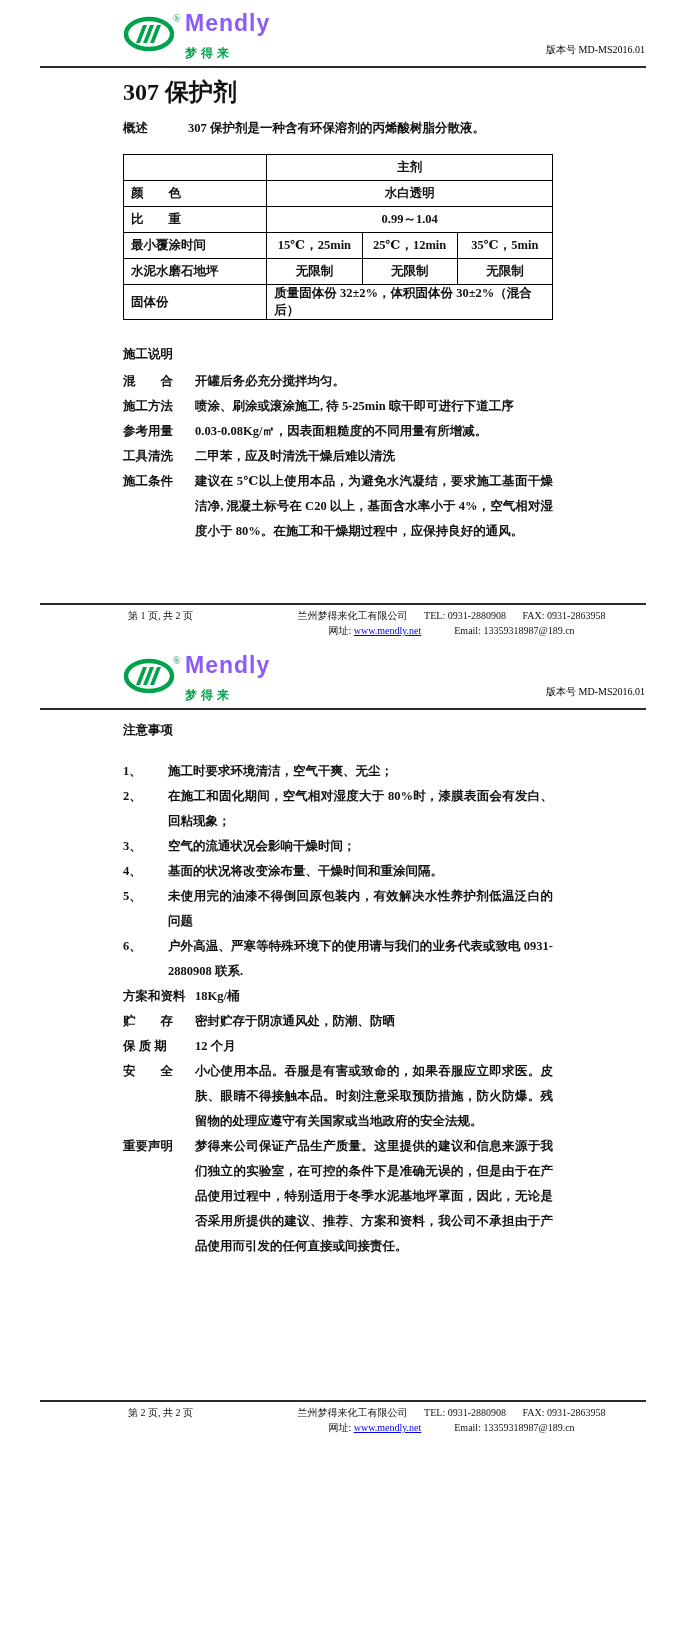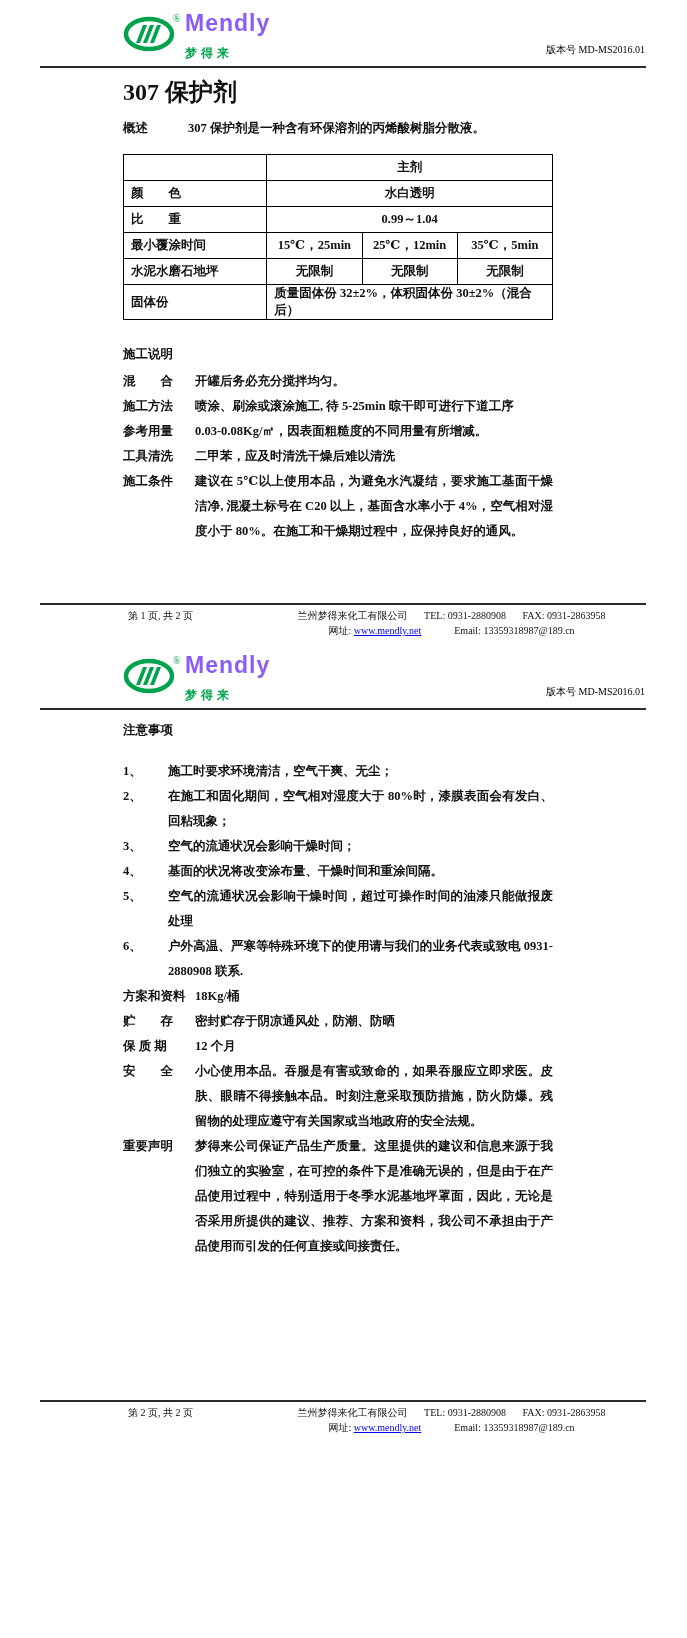--- a/index.html
+++ b/index.html
@@ -194,21 +194,21 @@
       <div class="note-row">
         <span class="num">3、</span>
         <span class="txt">空气的流通状况会影响干燥时间；</span>
       </div>
       <div class="note-row">
         <span class="num">4、</span>
         <span class="txt">基面的状况将改变涂布量、干燥时间和重涂间隔。</span>
       </div>
       <div class="note-row">
         <span class="num">5、</span>
-        <span class="txt">空气的流通状况会影响干燥时间，超过可操作时间的油漆只能做报废处理</span>
+        <span class="txt">未使用完的油漆不得倒回原包装内，有效解决水性养护剂低温泛白的问题</span>
       </div>
       <div class="note-row">
         <span class="num">6、</span>
         <span class="txt">户外高温、严寒等特殊环境下的使用请与我们的业务代表或致电 0931-2880908 联系.</span>
       </div>
 
       <div class="row w72">
         <span class="lbl">方案和资料</span>
         <span class="txt">18Kg/桶</span>
       </div>

